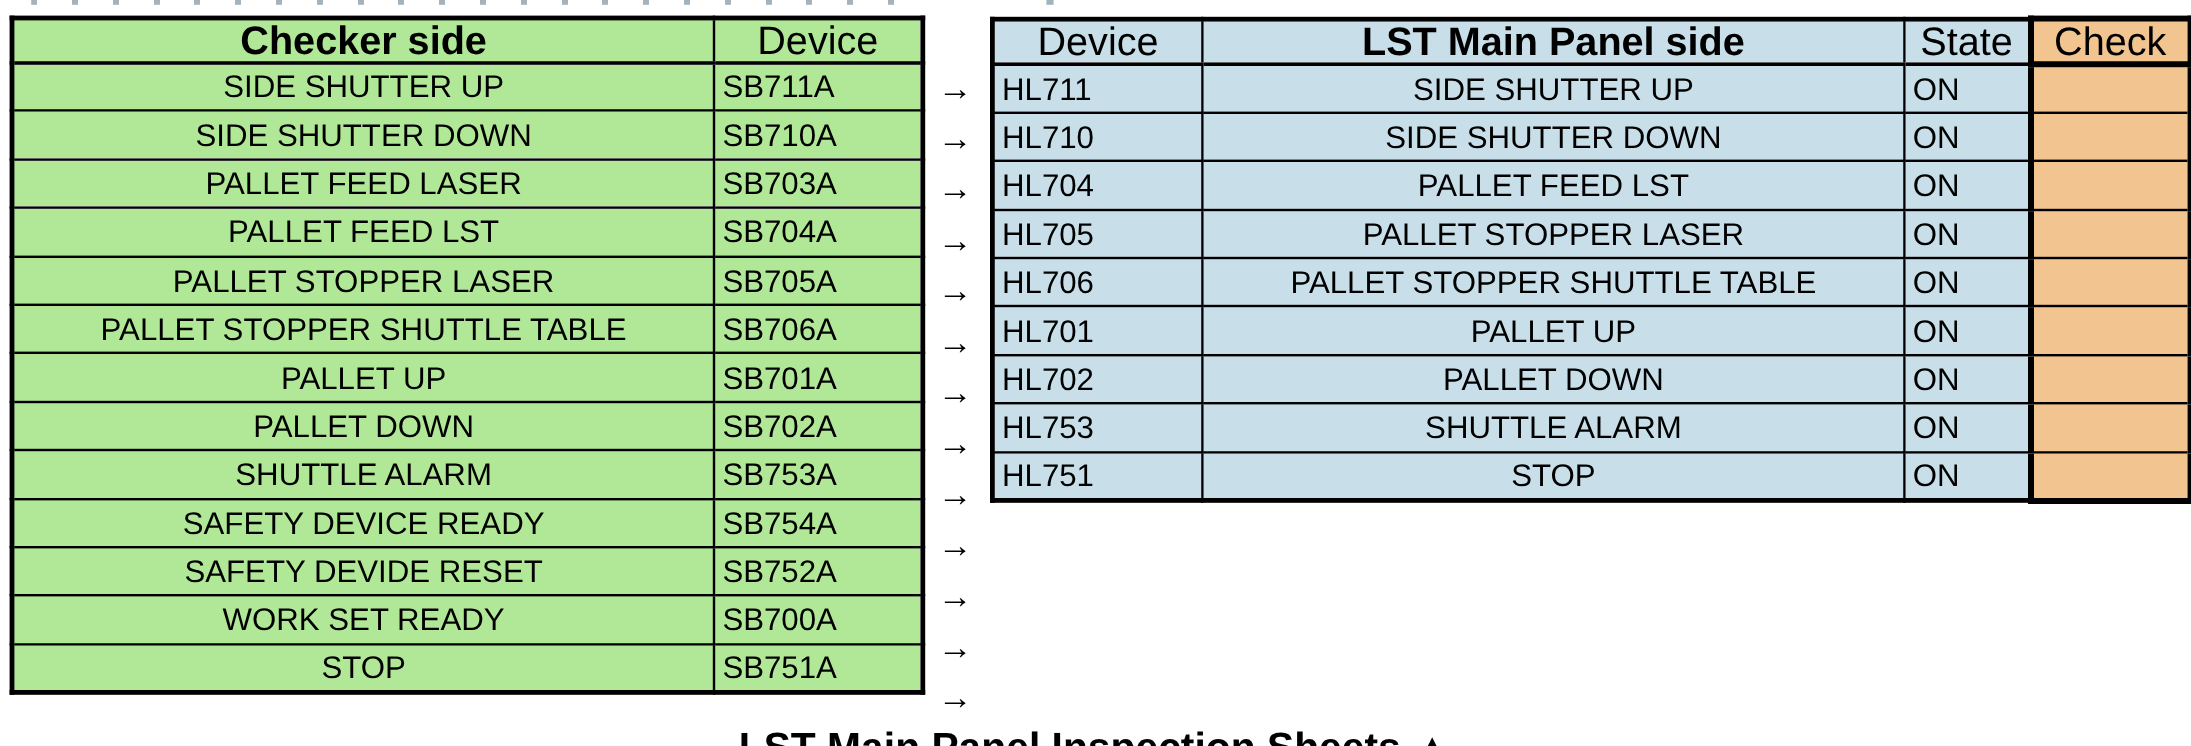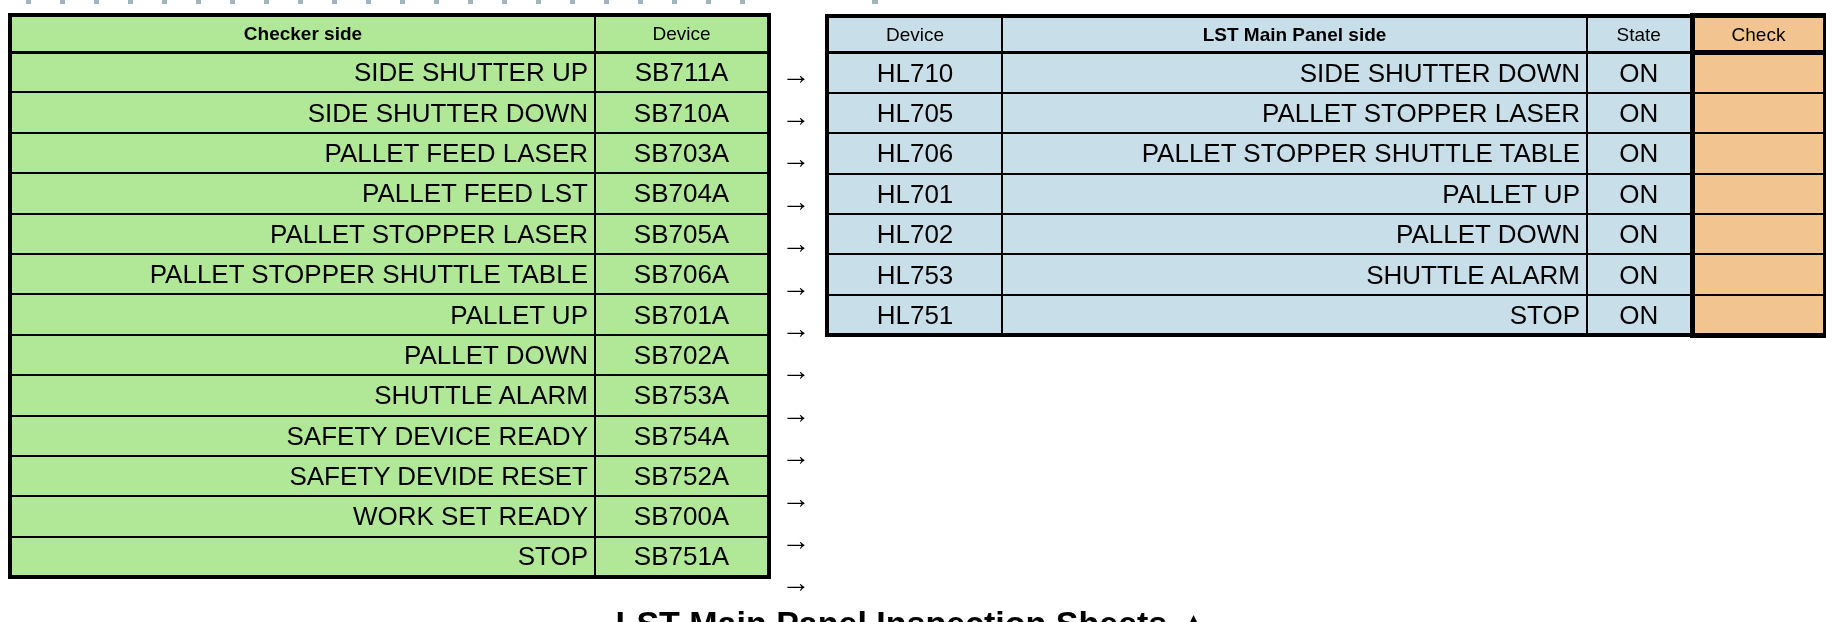--- a/index.html
+++ b/index.html
@@ -40,34 +40,34 @@
   th, td {
     border: 2px solid #000;
     padding: 0 6px;
     white-space: nowrap;
     overflow: hidden;
     font-size: 26px;
     line-height: 1;
   }
   th {
     height: 37px;
-    font-size: 19px;
+    font-size: 33px;
     font-weight: normal;
     text-align: center;
     border-bottom: 3px solid #000;
     padding: 0 4px;
   }
   th.hdr-bold { font-weight: bold; }
   td { height: 40.4px; }
 
   .checker-table th, .checker-table td { background: var(--green, #b1e897); }
   .panel-table th, .panel-table td     { background: var(--blue, #c8dfe9); }
 
-  td.cell-center, th.cell-center { text-align: center; }
-  td.cell-left { text-align: right; }
+  td.cell-center, th.cell-center { text-align: left; }
+  td.cell-left { text-align: center; }
 
   
   .check-col {
     background: var(--orange, #f2c48f) !important;
     border-left: 5px solid #000;
     border-right: 5px solid #000;
   }
   th.check-col { border-top: 5px solid #000; margin-top: 40px; }
   tr:last-child .check-col { border-bottom: 5px solid #000; }
 
@@ -199,26 +199,38 @@
     <thead>
       <tr>
         <th>Device</th>
         <th class="hdr-bold">LST Main Panel side</th>
         <th>State</th>
         <th class="check-col">Check</th>
       </tr>
     </thead>
     <tbody id="panel-body">
         <tr>
+          <td class="cell-center">HL711</td>
+          <td class="cell-left">SIDE SHUTTER UP</td>
+          <td class="cell-center">ON</td>
+          <td class="check-col cell-center"></td>
+        </tr>
+        <tr>
           <td class="cell-center">HL710</td>
           <td class="cell-left">SIDE SHUTTER DOWN</td>
           <td class="cell-center">ON</td>
           <td class="check-col cell-center"></td>
         </tr>
         <tr>
+          <td class="cell-center">HL704</td>
+          <td class="cell-left">PALLET FEED LST</td>
+          <td class="cell-center">ON</td>
+          <td class="check-col cell-center"></td>
+        </tr>
+        <tr>
           <td class="cell-center">HL705</td>
           <td class="cell-left">PALLET STOPPER LASER</td>
           <td class="cell-center">ON</td>
           <td class="check-col cell-center"></td>
         </tr>
         <tr>
           <td class="cell-center">HL706</td>
           <td class="cell-left">PALLET STOPPER SHUTTLE TABLE</td>
           <td class="cell-center">ON</td>
           <td class="check-col cell-center"></td>

